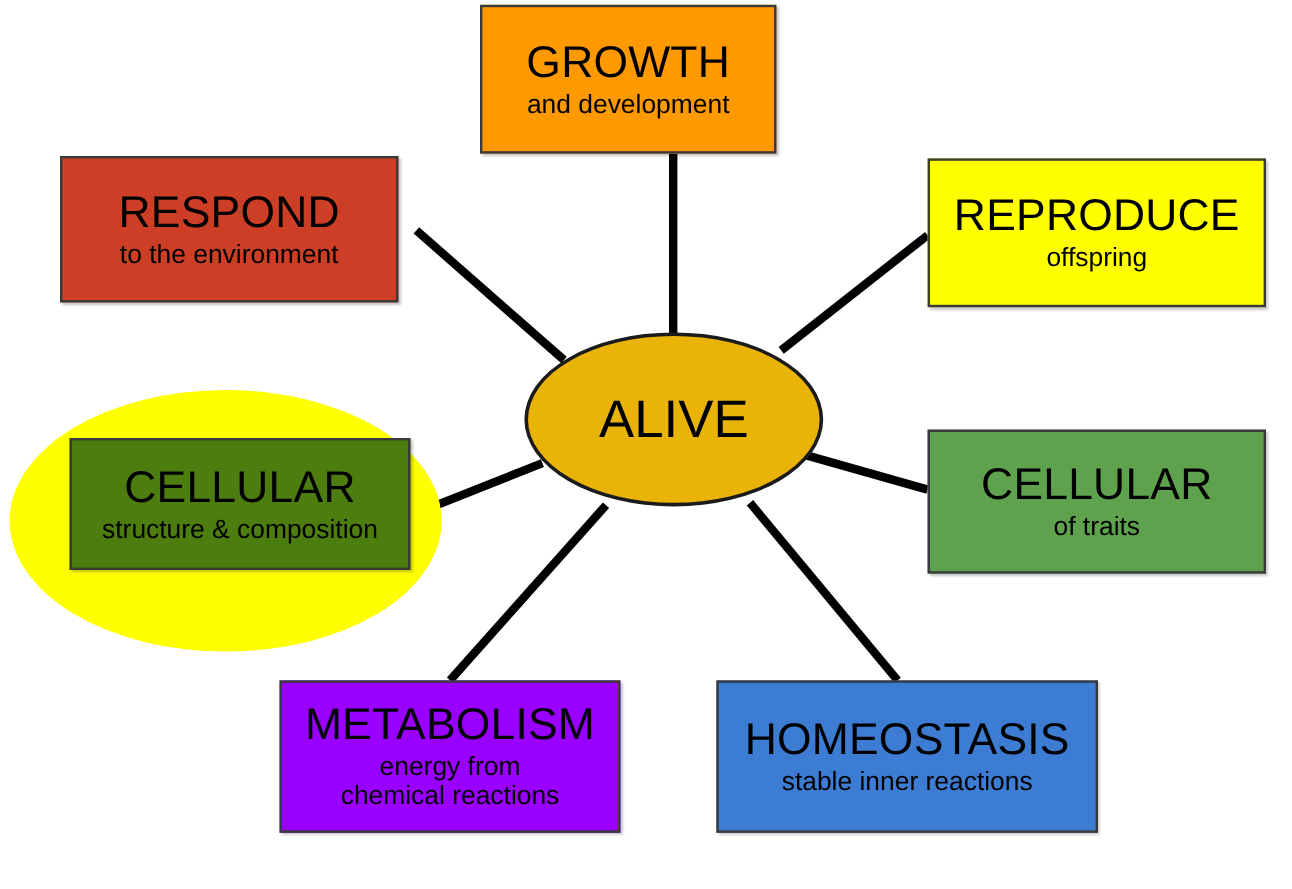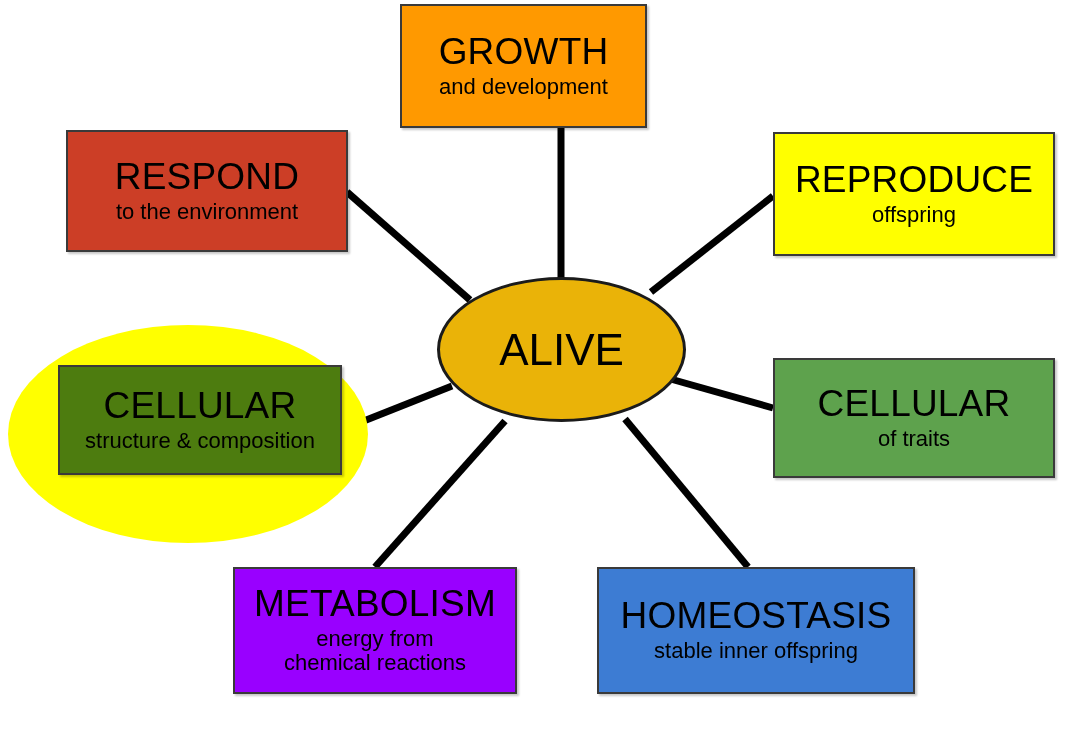--- a/index.html
+++ b/index.html
@@ -84,21 +84,21 @@
     </g>
   </svg>
 
   <div class="highlight-ellipse" style="left:8px; top:325px; width:360px; height:218px; background:#ffff00;"></div>
 
   <div class="node" style="left:400px; top:4px; width:247px; height:124px; background:#ff9900;">
     <span class="title">GROWTH</span>
     <span class="sub">and development</span>
   </div>
 
-  <div class="node" style="left:66px; top:130px; width:282px; height:122px; background:#cc3e26;">
+  <div class="node" style="left:50px; top:130px; width:282px; height:122px; background:#cc3e26;">
     <span class="title">RESPOND</span>
     <span class="sub">to the environment</span>
   </div>
 
   <div class="node" style="left:773px; top:132px; width:282px; height:124px; background:#ffff00;">
     <span class="title">REPRODUCE</span>
     <span class="sub">offspring</span>
   </div>
 
   <div class="node" style="left:773px; top:358px; width:282px; height:120px; background:#5ea24d;">
@@ -112,20 +112,20 @@
   </div>
 
   <div class="node" style="left:233px; top:567px; width:284px; height:127px; background:#9900ff;">
     <span class="title">METABOLISM</span>
     <span class="sub">energy from
 chemical reactions</span>
   </div>
 
   <div class="node" style="left:597px; top:567px; width:318px; height:127px; background:#3d7cd3;">
     <span class="title">HOMEOSTASIS</span>
-    <span class="sub">stable inner offspring</span>
+    <span class="sub">stable inner reactions</span>
   </div>
 
   <div class="center-ellipse" style="left:437px; top:277px; width:249px; height:145px; background:#eab308;">
     <span>ALIVE</span>
   </div>
 
 </div>
 
 </body></html>

